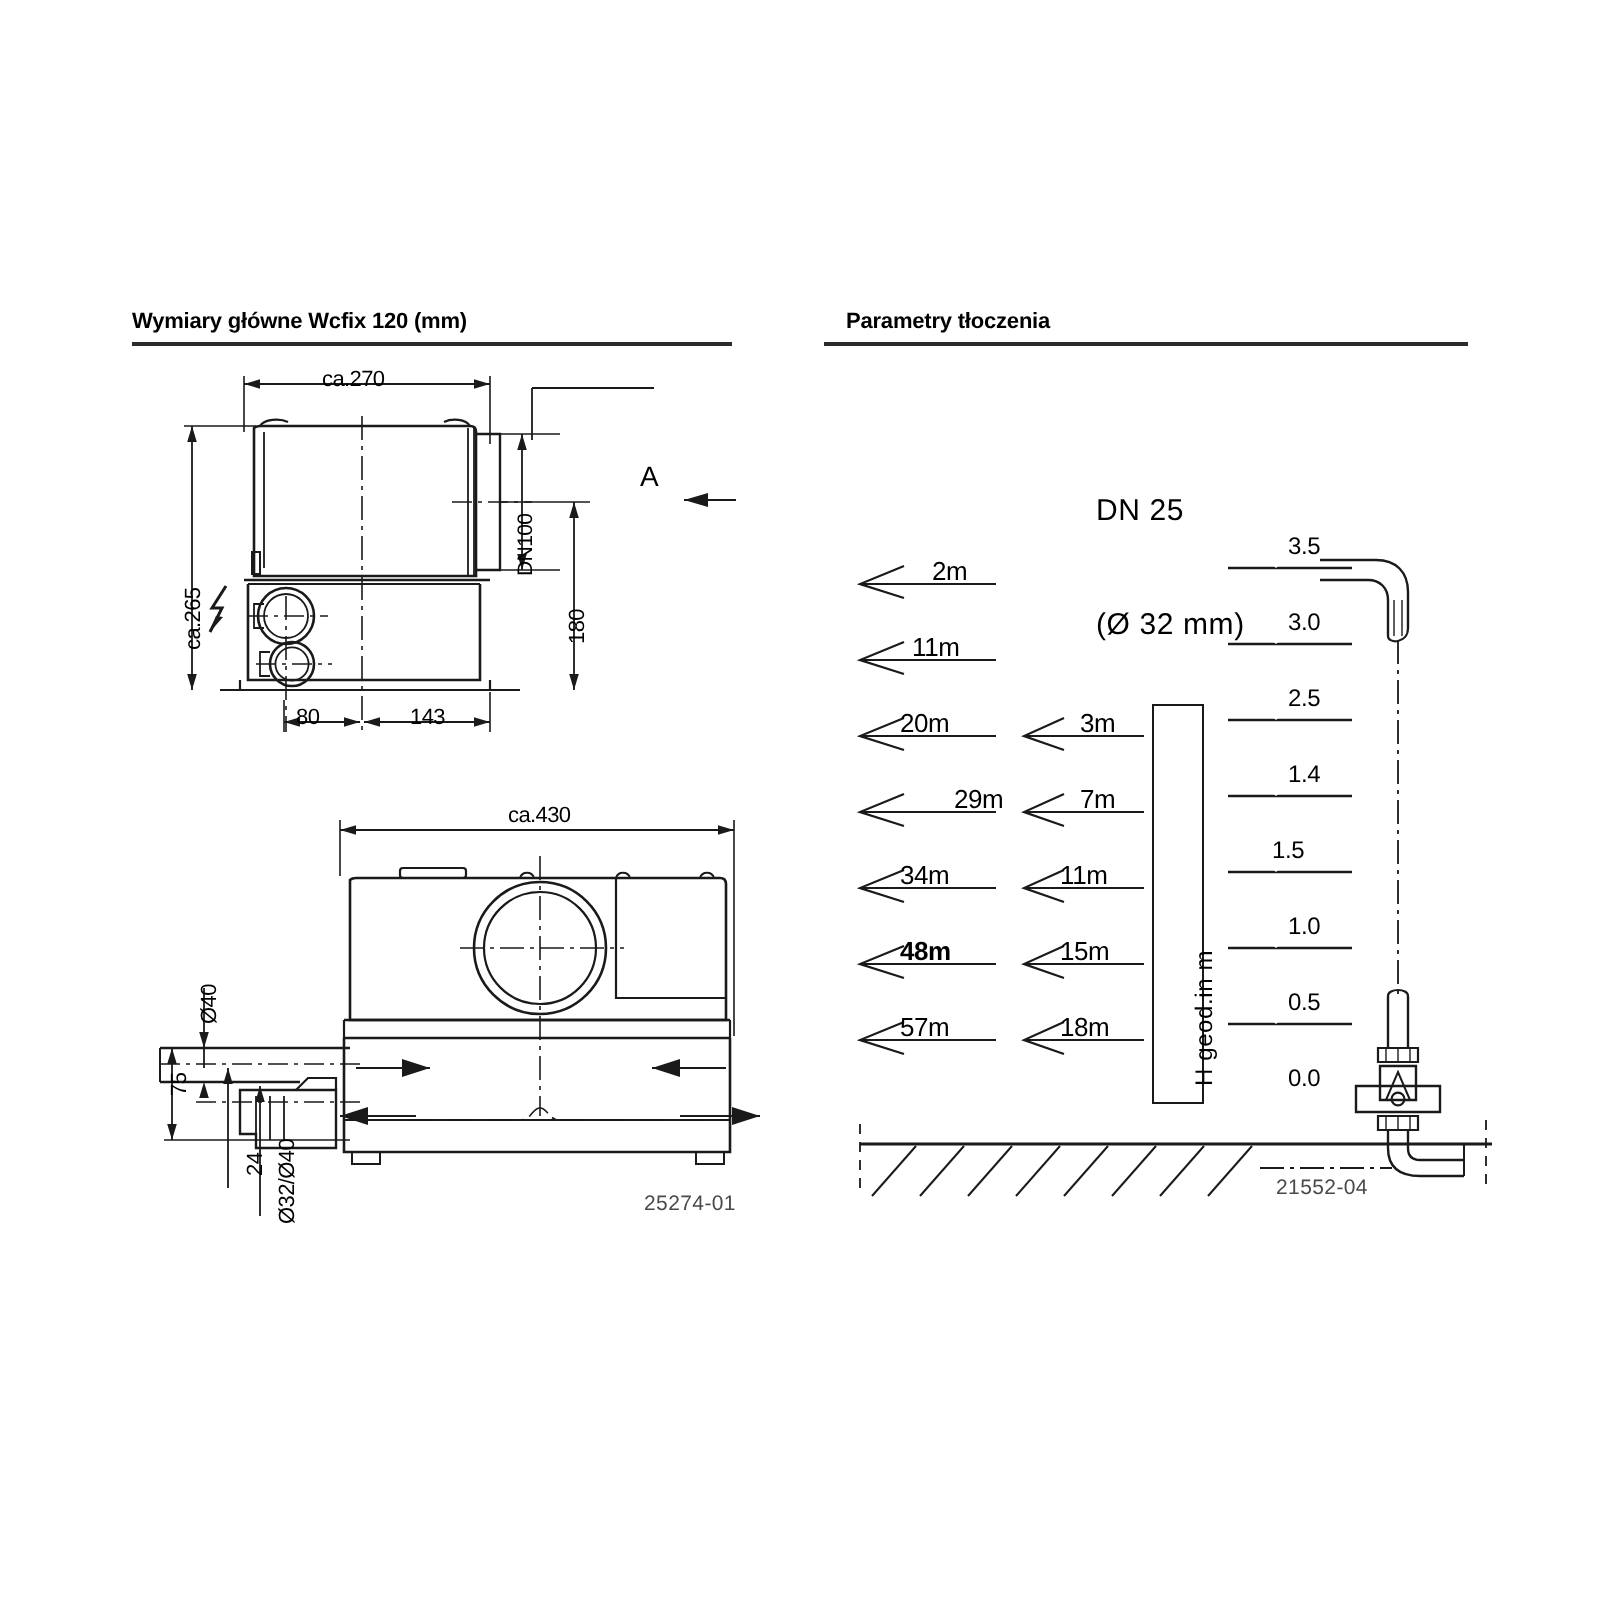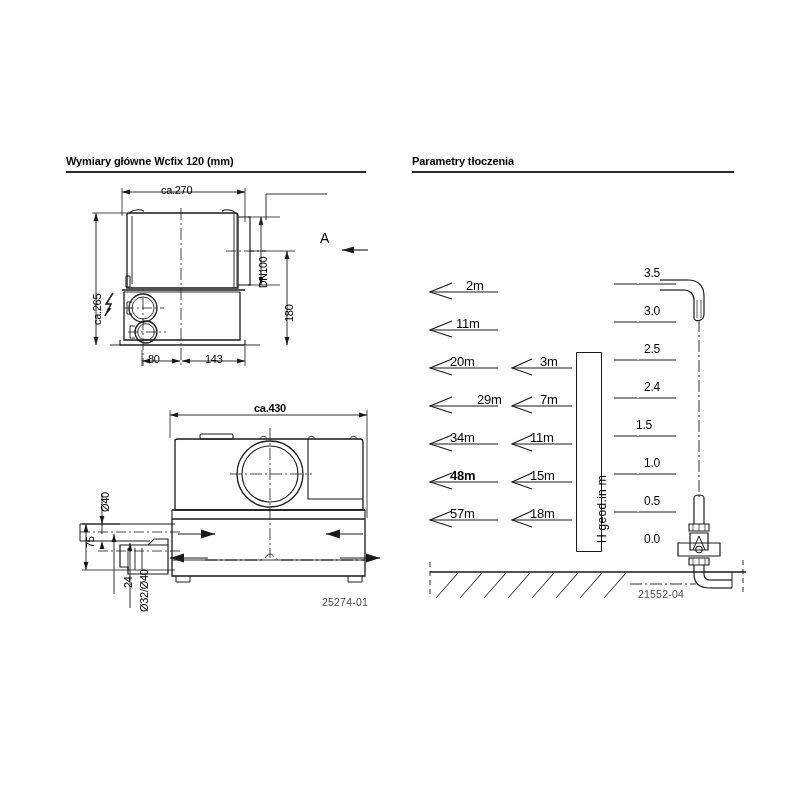--- a/index.html
+++ b/index.html
@@ -30,21 +30,21 @@
   .hgeod span{position:absolute;font-size:12px;white-space:nowrap;letter-spacing:0.3px;}
 </style>
 </head>
 <body>
 
 <div class="page">
 
   <div class="sec-title" style="left:66px;top:155px;">Wymiary główne Wcfix 120 (mm)</div>
   <div class="sec-rule" style="left:66px;top:171px;width:300px;"></div>
 
-  <div class="sec-title" style="left:412px;top:155px;">Parametry tłoczenia</div>
+  <div class="sec-title" style="left:423px;top:155px;">Parametry tłoczenia</div>
   <div class="sec-rule" style="left:412px;top:171px;width:322px;"></div>
 
   <svg width="300" height="190" style="left:80px;top:180px;">
 
     <line x1="42" y1="12" x2="165" y2="12" stroke-width="0.9"></line>
     <polygon points="42,12 50,9.6 50,14.4" fill="#1a1a1a" stroke="none"></polygon>
     <polygon points="165,12 157,9.6 157,14.4" fill="#1a1a1a" stroke="none"></polygon>
 
     <line x1="42" y1="8" x2="42" y2="36" stroke-width="0.8"></line>
     <line x1="165" y1="8" x2="165" y2="42" stroke-width="0.8"></line>
@@ -196,28 +196,32 @@
     <polygon points="50,145 47.6,153 52.4,153" fill="#1a1a1a" stroke="none"></polygon>
 
     <line x1="190" y1="30" x2="190" y2="160" stroke-width="0.8" stroke-dasharray="12 3 2 3"></line>
     <line x1="150" y1="76" x2="232" y2="76" stroke-width="0.8" stroke-dasharray="12 3 2 3"></line>
     <line x1="0" y1="134" x2="100" y2="134" stroke-width="0.8" stroke-dasharray="10 3 2 3"></line>
     <line x1="18" y1="153" x2="100" y2="153" stroke-width="0.8" stroke-dasharray="10 3 2 3"></line>
 
     <path d="M125,162 L180,162 C186,162 186,156 190,156 C194,156 194,162 200,162 L285,162" stroke-width="0.8" stroke-dasharray="12 3 2 3"></path>
   </svg>
 
-  <div class="dim-txt" style="left:254px;top:402px;font-weight:bold;">ca.430</div>
+  <div class="dim-txt" style="left:254px;top:402px;">ca.430</div>
   <div class="dim-txt rot90" style="left:99px;top:512px;">Ø40</div>
   <div class="dim-txt rot90" style="left:84px;top:548px;">75</div>
   <div class="dim-txt rot90" style="left:122px;top:588px;">24</div>
   <div class="dim-txt rot90" style="left:138px;top:612px;">Ø32/Ø40</div>
 
   <div class="label-num" style="left:322px;top:596px;">25274-01</div>
 
+  <div class="dn-head" style="left:548px;top:208px;">
+    <div>DN 25</div>
+    <div>(Ø 32 mm)</div>
+  </div>
 
   <svg width="80" height="290" style="left:424px;top:275px;">
     <g stroke-width="1.1">
       <line x1="6" y1="17" x2="74" y2="17"></line>
         <polyline points="28,8 6,17 28,24" stroke-width="1.1"></polyline>
       <line x1="6" y1="55" x2="74" y2="55"></line>
         <polyline points="28,46 6,55 28,62" stroke-width="1.1"></polyline>
       <line x1="6" y1="93" x2="74" y2="93"></line>
         <polyline points="28,84 6,93 28,100" stroke-width="1.1"></polyline>
       <line x1="6" y1="131" x2="74" y2="131"></line>
@@ -278,21 +282,21 @@
       <line x1="0" y1="212" x2="62" y2="212"></line>
       <polygon points="10,200 38,200 24,212" fill="#fff"></polygon>
       <line x1="0" y1="250" x2="62" y2="250"></line>
       <polygon points="10,238 38,238 24,250" fill="#fff"></polygon>
       <polygon points="10,288 38,288 24,300" fill="#fff"></polygon>
     </g>
   </svg>
   <div class="lvl-txt" style="left:644px;top:266px;">3.5</div>
   <div class="lvl-txt" style="left:644px;top:304px;">3.0</div>
   <div class="lvl-txt" style="left:644px;top:342px;">2.5</div>
-  <div class="lvl-txt" style="left:644px;top:380px;">2.4</div>
+  <div class="lvl-txt" style="left:644px;top:380px;">1.4</div>
   <div class="lvl-txt" style="left:636px;top:418px;">1.5</div>
   <div class="lvl-txt" style="left:644px;top:456px;">1.0</div>
   <div class="lvl-txt" style="left:644px;top:494px;">0.5</div>
   <div class="lvl-txt" style="left:644px;top:532px;">0.0</div>
 
   <svg width="90" height="330" style="left:660px;top:262px;">
 
     <line x1="0" y1="18" x2="28" y2="18" stroke-width="1.2"></line>
     <line x1="0" y1="28" x2="24" y2="28" stroke-width="1.2"></line>
 

